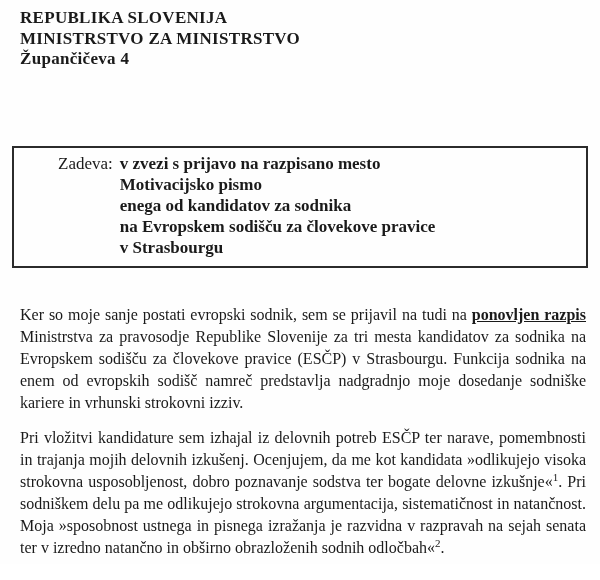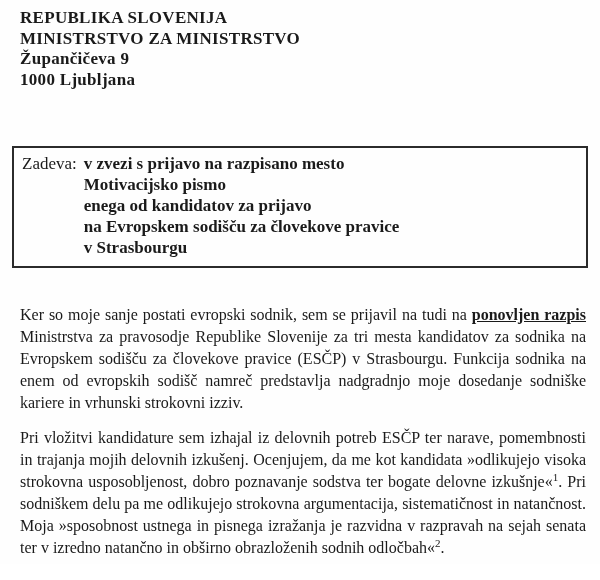--- a/index.html
+++ b/index.html
@@ -37,20 +37,21 @@
     padding: 5px 8px 8px 8px;
     font-size: 17px;
     line-height: 21px;
     display: flex;
     align-items: flex-start;
   }
   .subject-label {
     font-weight: normal;
     margin-right: 7px;
     white-space: nowrap;
+    margin-left: 36px;
   }
   .subject-lines {
     font-weight: bold;
   }
   .letter-body {
     position: absolute;
     left: 20px;
     top: 304px;
     width: 566px;
     font-size: 16px;
@@ -71,30 +72,29 @@
   }
 </style>
 </head>
 <body>
 
 <div class="page">
 
   <div class="letterhead">
     <div>REPUBLIKA SLOVENIJA</div>
     <div>MINISTRSTVO ZA MINISTRSTVO</div>
-    <div>Župančičeva 9</div>
-    <div>1000 Ljubljana</div>
+    <div>Župančičeva 4</div>
   </div>
 
   <div class="subject-box">
     <span class="subject-label">Zadeva:</span>
     <div class="subject-lines">
       <div>v zvezi s prijavo na razpisano mesto</div>
       <div>Motivacijsko pismo</div>
-      <div>enega od kandidatov za prijavo</div>
+      <div>enega od kandidatov za sodnika</div>
       <div>na Evropskem sodišču za človekove pravice</div>
       <div>v Strasbourgu</div>
     </div>
   </div>
 
   <div class="letter-body">
     <p><span>Ker so moje sanje postati evropski sodnik, sem se prijavil na tudi na </span><strong>ponovljen razpis</strong><span> Ministrstva za pravosodje Republike Slovenije za tri mesta kandidatov za sodnika na Evropskem sodišču za človekove pravice (ESČP) v Strasbourgu. Funkcija sodnika na enem od evropskih sodišč namreč predstavlja nadgradnjo moje dosedanje sodniške kariere in vrhunski strokovni izziv.</span></p>
     <p><span>Pri vložitvi kandidature sem izhajal iz delovnih potreb ESČP ter narave, pomembnosti in trajanja mojih delovnih izkušenj. Ocenjujem, da me kot kandidata »odlikujejo visoka strokovna usposobljenost, dobro poznavanje sodstva ter bogate delovne izkušnje«</span><sup class="fnote">1</sup><span>. Pri sodniškem delu pa me odlikujejo strokovna argumentacija, sistematičnost in natančnost. Moja »sposobnost ustnega in pisnega izražanja je razvidna v razpravah na sejah senata ter v izredno natančno in obširno obrazloženih sodnih odločbah«</span><sup class="fnote">2</sup><span>.</span></p>
   </div>
 

